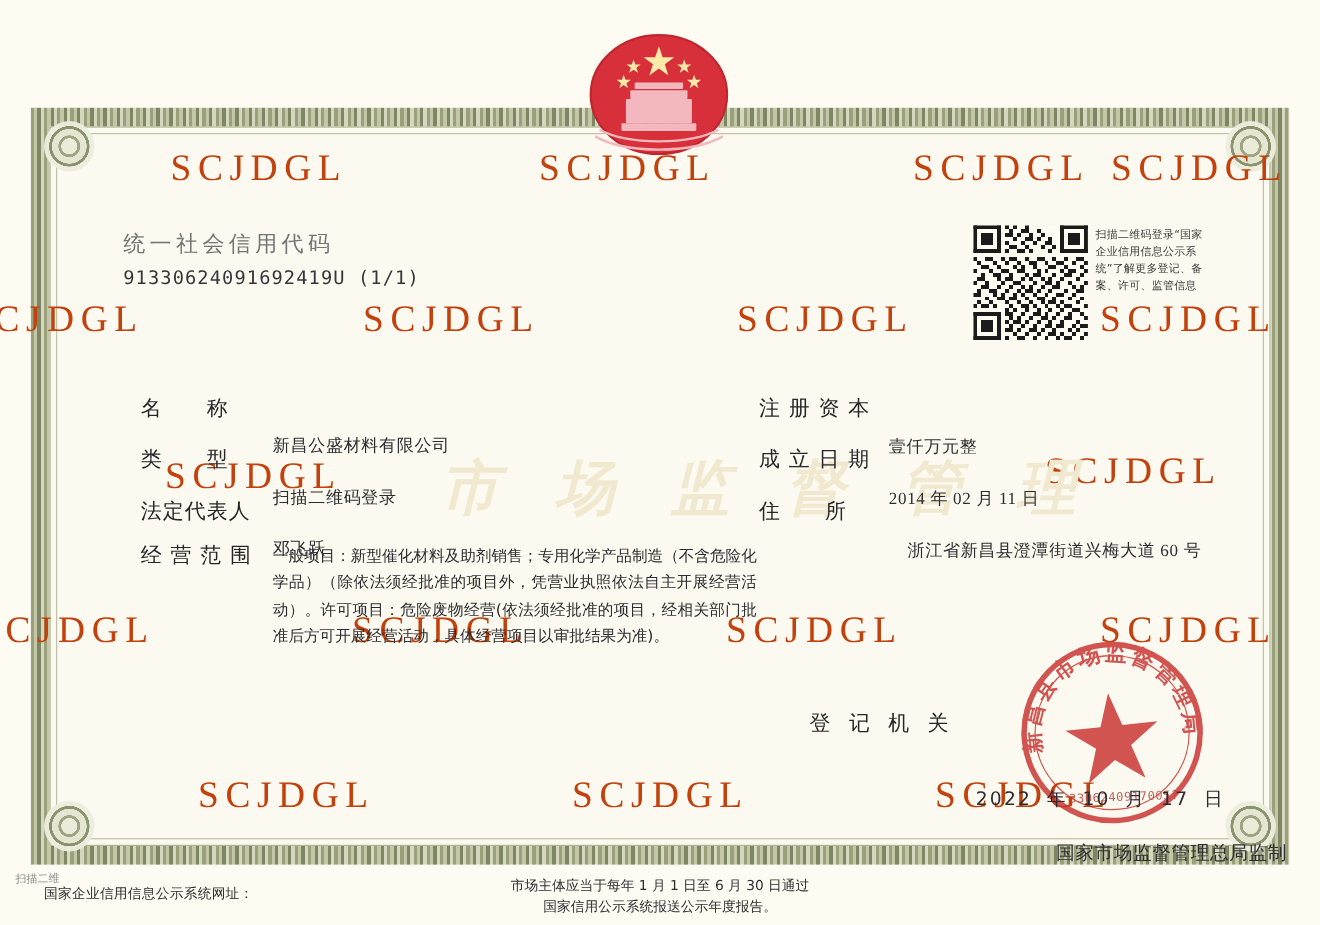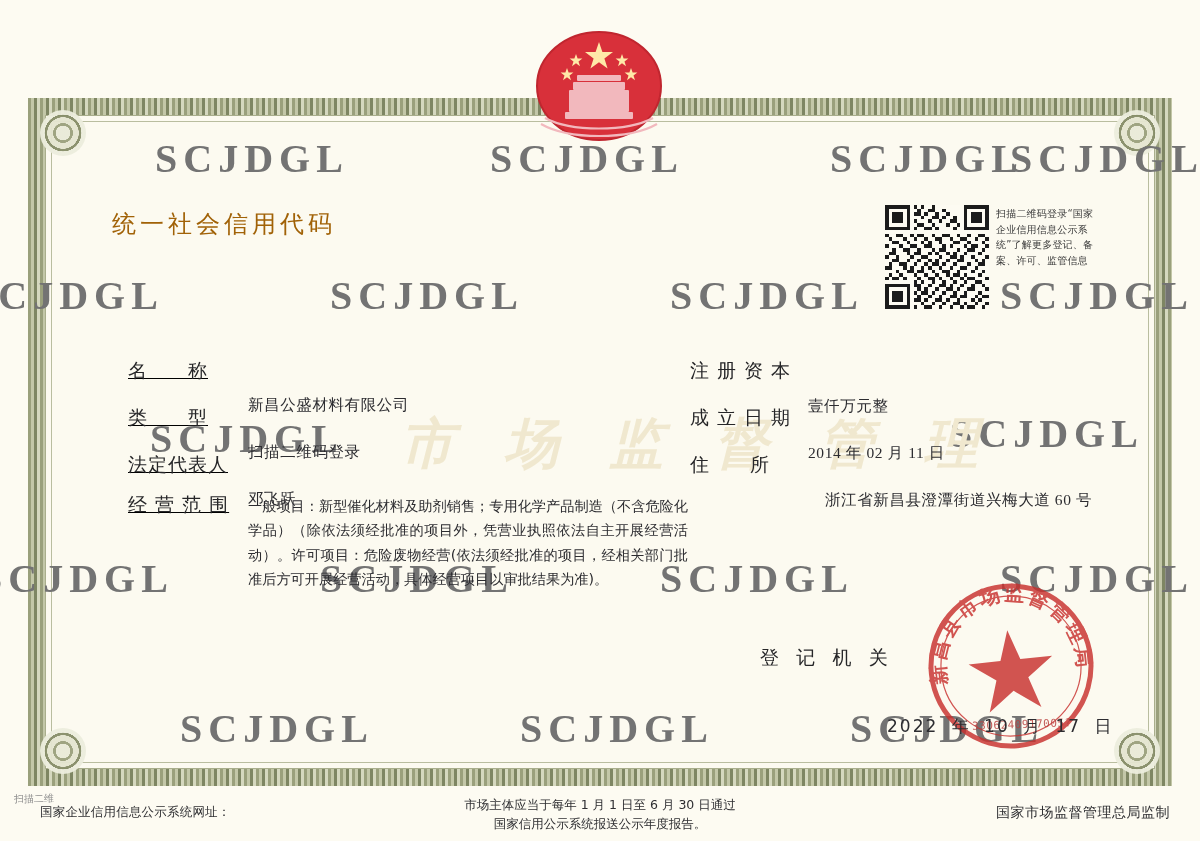--- a/index.html
+++ b/index.html
@@ -70,24 +70,24 @@
 
   
   .watermarks {
     position: absolute;
     left: 0; top: 0; right: 0; bottom: 0;
     overflow: hidden;
     pointer-events: none;
   }
   .wm {
     position: absolute;
-    color: #737373;
-    font-weight: bold;
+    color: #c2410c;
+    font-weight: normal;
     letter-spacing: 6px;
-    font-size: 40px;
+    font-size: 34px;
     white-space: nowrap;
     font-family: "Liberation Serif", serif;
   }
   .wm-big {
     position: absolute;
     color: #f0e8cf;
     font-size: 54px;
     letter-spacing: 16px;
     white-space: nowrap;
     font-family: "DejaVu Sans", sans-serif;
@@ -105,23 +105,23 @@
   }
 
   
   .code-block {
     position: absolute;
     left: 112px;
     top: 208px;
     width: 340px;
   }
   .code-label {
-    font-size: 24px;
+    font-size: 20px;
     letter-spacing: 4px;
-    color: #a16207;
+    color: #737373;
     font-family: "DejaVu Sans", sans-serif;
   }
   .code-value {
     margin-top: 8px;
     font-size: 17px;
     color: #35353a;
     letter-spacing: 1px;
     font-family: "DejaVu Sans Mono", monospace;
   }
 
@@ -181,21 +181,21 @@
     letter-spacing: 1px;
     white-space: nowrap;
   }
   .f-value {
     font-size: 15.5px;
     color: #2c2c30;
     letter-spacing: .6px;
     margin-top: 35px;
   }
 
-  .left-col { left: 128px; text-decoration: underline; }
+  .left-col { left: 128px; }
   .right-col { left: 690px; }
 
   .row-name  { top: 358px; }
   .row-type  { top: 405px; }
   .row-rep   { top: 452px; }
   .row-scope { top: 492px; }
 
   .val-left { position: absolute; left: 248px; }
   .val-right { position: absolute; left: 808px; }
 
@@ -207,26 +207,26 @@
     font-size: 14.2px;
     line-height: 1.72;
     color: #2c2c30;
     text-align: justify;
     font-family: "DejaVu Sans", sans-serif;
   }
 
   
   .registry {
     position: absolute;
-    left: 760px;
+    left: 736px;
     top: 645px;
     font-size: 19px;
     letter-spacing: 6px;
     color: #262628;
-    font-family: Liberation Sans, sans-serif;
+    font-family: Liberation Serif, serif;
   }
   .issue-date {
     position: absolute;
     left: 884px;
     top: 715px;
     font-size: 17px;
     color: #2c2c30;
     letter-spacing: 2px;
     font-family: "DejaVu Sans", sans-serif;
   }
@@ -273,22 +273,22 @@
     top: 796px;
     text-align: center;
     font-size: 12.5px;
     line-height: 1.5;
     color: #2e2e31;
     font-family: "DejaVu Sans", sans-serif;
   }
   .footer-right {
     position: absolute;
     right: 30px;
-    top: 804px;
-    font-size: 14px;
+    top: 764px;
+    font-size: 17px;
     color: #2e2e31;
     letter-spacing: .5px;
     font-family: "DejaVu Sans", sans-serif;
   }
   .footer-scan {
     position: absolute;
     left: 14px;
     top: 792px;
     font-size: 10px;
     color: #8d8d8d;
@@ -360,20 +360,21 @@
       </g>
       <g stroke="#f2b8bd" stroke-width="2.2" fill="none">
         <path d="M22 96 C 50 112, 110 112, 138 96"></path>
         <path d="M26 90 C 52 104, 108 104, 134 90"></path>
       </g>
     </svg>
   </div>
 
   <div class="code-block">
     <div class="code-label">统一社会信用代码</div>
+    <div class="code-value">91330624091692419U  (1/1)</div>
   </div>
 
 
   <div class="qr-wrap">
     <svg viewBox="0 0 29 29" width="104" height="104" shape-rendering="crispEdges">
       <rect width="29" height="29" fill="#fdfbf2"></rect>
       <g fill="#1b1b1b">
         <rect x="0" y="0" width="7" height="1"></rect>
           <rect x="0" y="6" width="7" height="1"></rect>
         <rect x="0" y="0" width="1" height="7"></rect>

